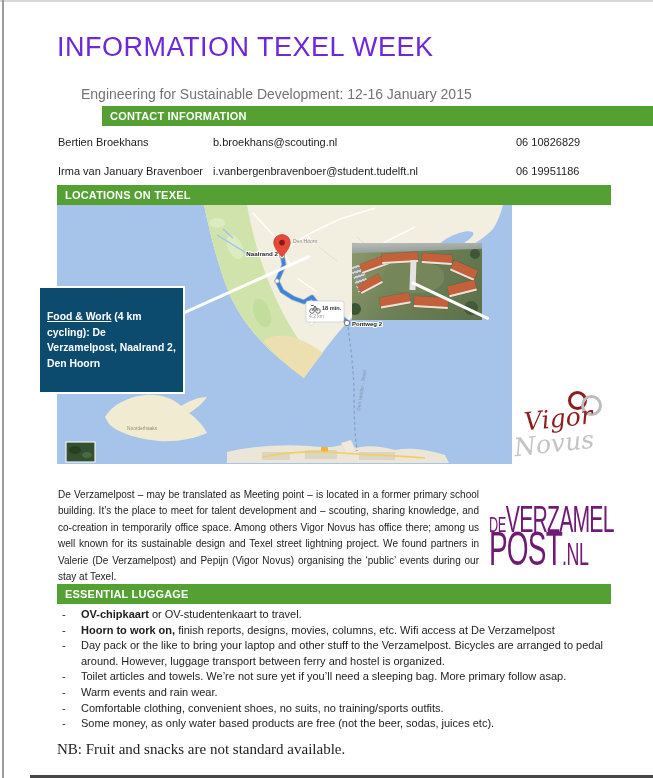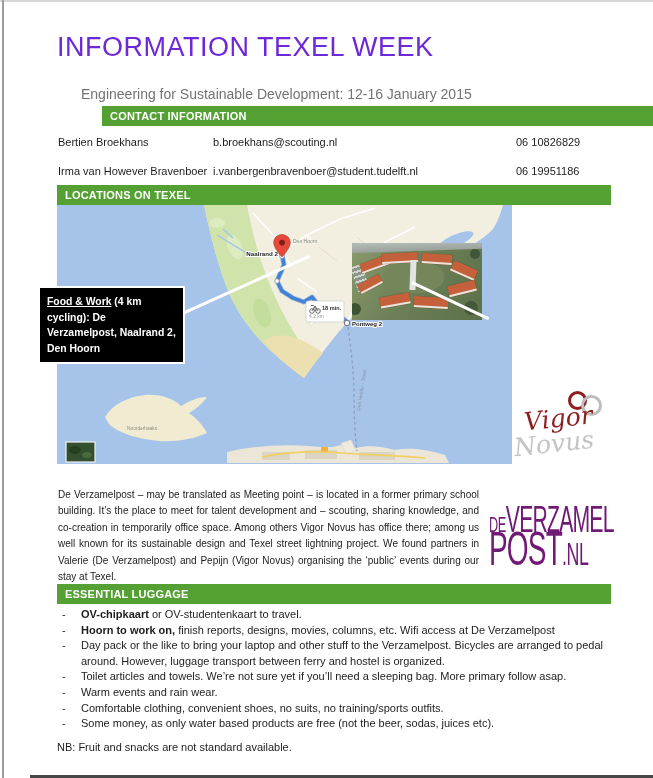--- a/index.html
+++ b/index.html
@@ -41,22 +41,22 @@
            background:repeating-linear-gradient(180deg,#cfd3cc 0 2px,#8d968c 2px 5px);}
   .tree{position:absolute;border-radius:50%;}
   .t1{left:-3px;top:60px;width:12px;height:12px;background:#3c5434;}
   .t2{left:112px;top:58px;width:14px;height:14px;background:#42593a;}
   .t3{left:118px;top:6px;width:10px;height:10px;background:#3f5738;}
 
   .callout{position:absolute;height:2.5px;background:#fff;border-radius:1px;z-index:3;transform-origin:left center;}
   .callout.food{left:180px;top:313px;width:142px;transform:rotate(-24.2deg);}
   .callout.sleep{left:412px;top:281px;width:85px;transform:rotate(25.3deg);}
 
-  .gbox{position:absolute;background:#000000;border:2px solid #fff;color:#fff;font-weight:bold;
-        font-size:10.4px;line-height:15.5px;padding:6px 7px;box-sizing:border-box;z-index:4;}
+  .gbox{position:absolute;background:#0c4a6e;border:2px solid #fff;color:#fff;font-weight:bold;
+        font-size:10.4px;line-height:15.5px;padding:21px 7px;box-sizing:border-box;z-index:4;}
   .gbox .lead{text-decoration:underline;}
   .gbox.food{left:38px;top:286px;width:147px;min-height:62px;}
   .gbox.sleep{left:487px;top:286px;width:125px;min-height:66px;}
 
   .vigor{position:absolute;left:516px;top:391px;width:95px;height:72px;z-index:2;}
   .ring{position:absolute;border-radius:50%;}
   .ring.red{right:24px;top:0;width:13px;height:13px;border:3.5px solid #8C1E1E;}
   .ring.silver{right:9px;top:4px;width:15px;height:15px;border:3.5px solid #bdbdbd;}
   .vigor-w{position:absolute;font-family:"DejaVu Serif",serif;font-style:italic;font-size:25px;transform:rotate(-6deg);}
   .vigor-w.w1{left:8px;top:13px;color:#8C1E1E;}
@@ -71,41 +71,41 @@
   .vpline.l2{top:22px;}
   .vp-de{font-size:15px;letter-spacing:-.5px;}
   .vp-verzamel{font-size:25px;letter-spacing:-1px;}
   .vp-post{font-size:33px;letter-spacing:-1px;}
   .vp-nl{font-size:21px;letter-spacing:-.5px;}
 
   .list{position:absolute;left:57px;top:607px;width:554px;font-size:11px;line-height:15.6px;}
   .li{display:flex;}
   .li .dash{width:24px;flex:0 0 24px;padding-left:5px;box-sizing:border-box;}
   .li .txt{flex:1;}
-  .note{position:absolute;left:57px;top:741px;font-size:11px;}
+  .note{position:absolute;left:57px;top:741px;font-size:15px;font-family:Liberation Serif, serif;}
 </style>
 </head>
 <body>
 
 <div class="page">
   <div class="edge-top"></div>
   <div class="edge-left"></div>
   <div class="edge-bottom"></div>
 
   <div class="title">INFORMATION TEXEL WEEK</div>
   <div class="subtitle">Engineering for Sustainable Development: 12-16 January 2015</div>
 
   <div class="bar contact">CONTACT INFORMATION</div>
   <div class="crow r1">
     <span class="cname">Bertien Broekhans</span>
     <span class="cemail">b.broekhans@scouting.nl</span>
     <span class="cphone">06 10826829</span>
   </div>
   <div class="crow r2">
-    <span class="cname">Irma van However Bravenboer</span>
+    <span class="cname">Irma van January Bravenboer</span>
     <span class="cemail">i.vanbergenbravenboer@student.tudelft.nl</span>
     <span class="cphone">06 19951186</span>
   </div>
 
   <div class="bar locations">LOCATIONS ON TEXEL</div>
 
   <div class="map">
     <svg viewBox="0 0 455 259" xmlns="http://www.w3.org/2000/svg">
       <rect x="0" y="0" width="455" height="259" fill="#a6c4ea"></rect>
       <path fill="#f2eee0" d="M147,0 L446,0 C444,8 441,16 436,24 C428,33 414,41 398,50 C380,60 358,71 338,83 C322,92 308,101 297,111 C290,117 284,124 276,134 C268,144 259,156 252,166 L247,173 C238,166 226,157 214,146 C197,130 182,111 172,88 C163,66 156,40 151,18 C149,10 148,4 147,0 Z"></path>

